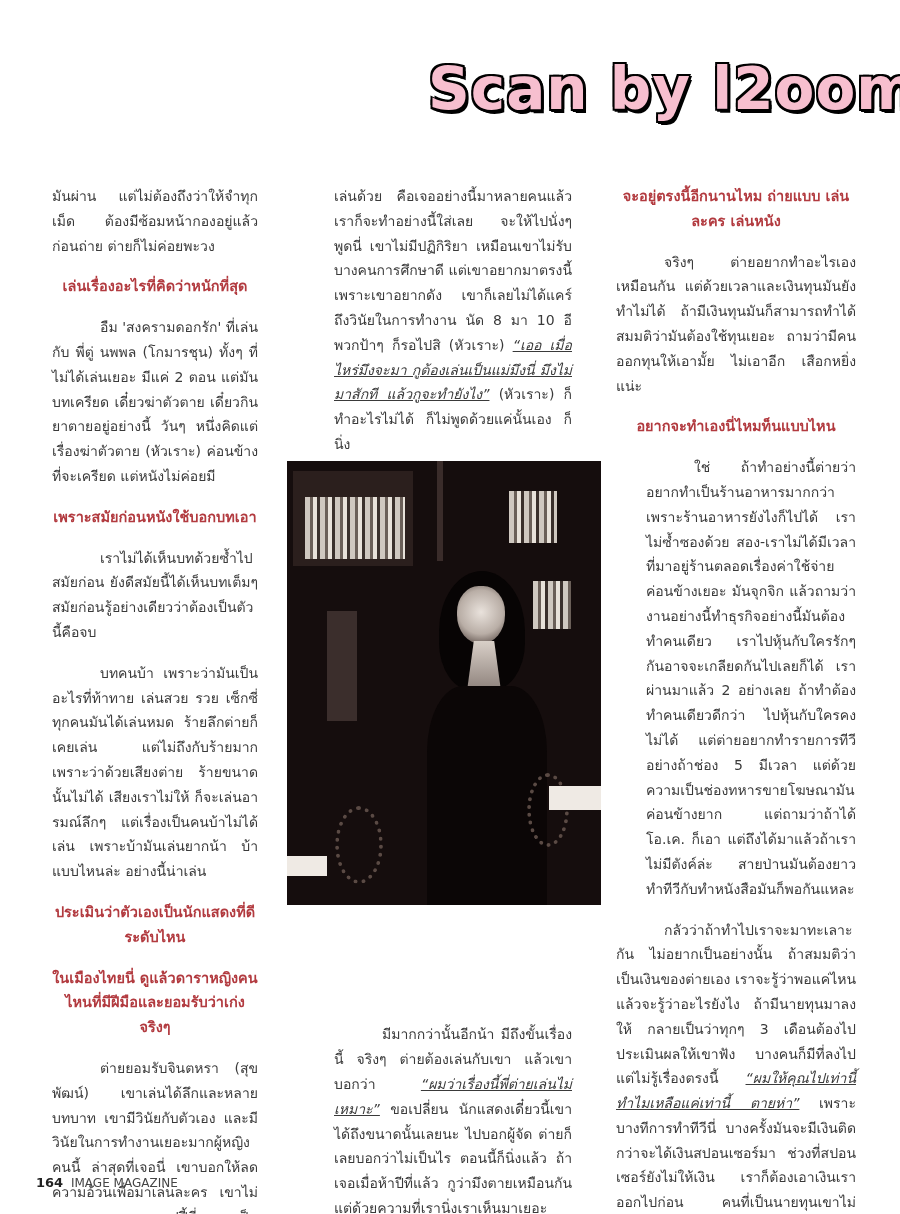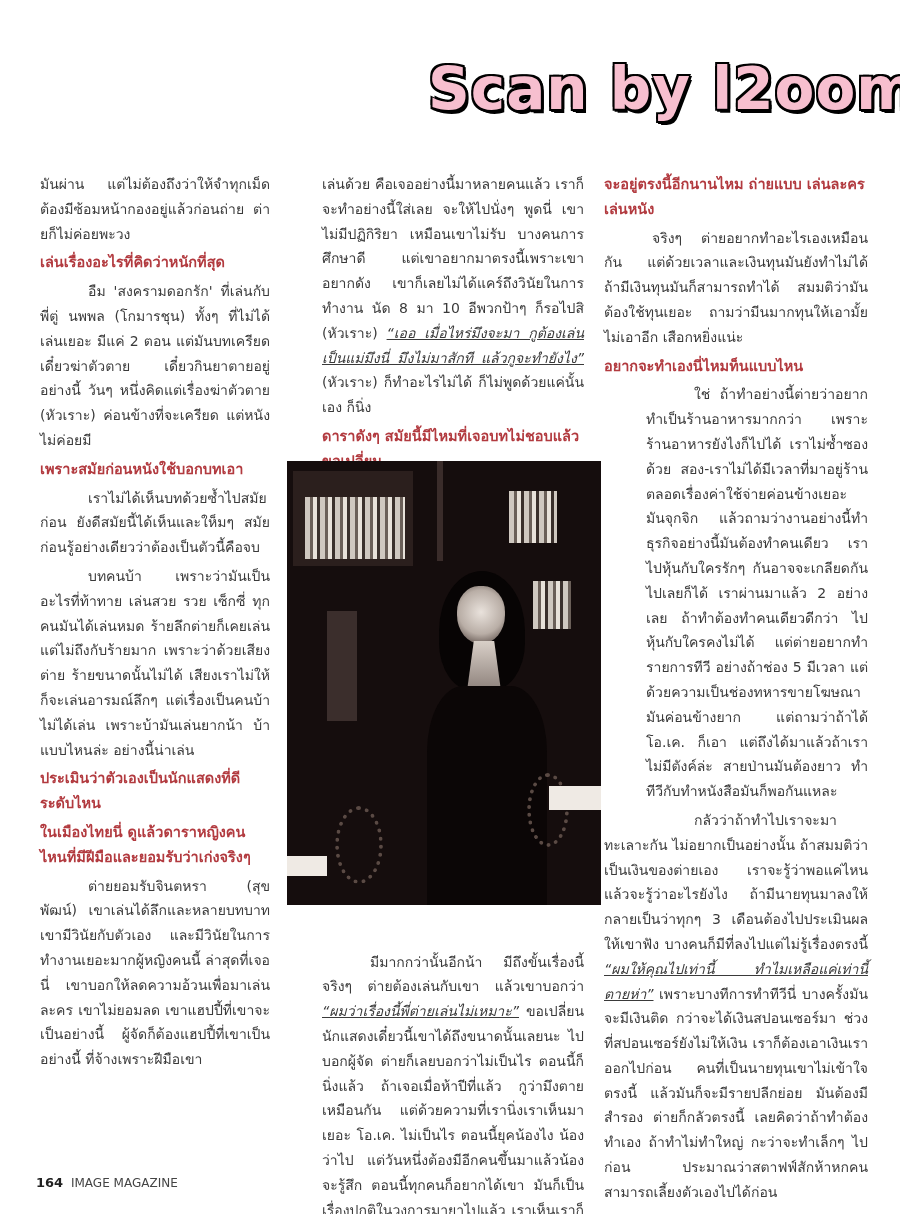--- a/index.html
+++ b/index.html
@@ -16,25 +16,25 @@
       text-shadow: 3px 4px 0 #000, -2px -2px 0 #000, 2px -2px 0 #000, -2px 2px 0 #000, 2px 2px 0 #000, 0 3px 0 #000, 3px 0 0 #000;
       white-space: nowrap; line-height: 1;
     }
     .col {
       position: absolute; top: 168px; font-size: 14px; line-height: 24.8px;
       text-align: justify;
     }
     .col-1 { left: 36px; width: 238px; }
     .col-2 { left: 318px; width: 270px; }
     .col-3 { left: 600px; width: 272px; }
-    .col p { margin: 4px; }
+    .col p { margin: 16px; }
     .col p.indent { text-indent: 48px; }
     .q {
       color: #b23a3f; font-weight: bold; margin: 0; font-size: 14.5px;
-      line-height: 24.8px; text-align: left;
+      line-height: 24.8px; text-align: center;
     }
     .it { font-style: italic; text-decoration: underline; }
     .photo {
       position: absolute; left: 287px; top: 461px; width: 314px; height: 444px;
       background: #110a0a; overflow: hidden;
     }
     .photo .shelf { position: absolute; background: #2a2020; }
     .photo .books { position: absolute; background: repeating-linear-gradient(90deg, #cfc8c0 0 5px, #6a5f58 5px 8px, #e8e2da 8px 12px, #3a302c 12px 15px); }
     .photo .face { position: absolute; left: 170px; top: 125px; width: 48px; height: 58px; border-radius: 45% 45% 50% 50%; background: radial-gradient(circle at 50% 45%, #e9e2dc 0%, #b9aea6 55%, #3a2c28 100%); }
     .photo .hair { position: absolute; left: 152px; top: 110px; width: 86px; height: 120px; border-radius: 50% 50% 40% 40%; background: #070404; }
@@ -52,38 +52,38 @@
 </head>
 <body>
 
 <div class="watermark">Scan by l2oom</div>
 
 <div class="col col-1">
   <p>มันผ่าน แต่ไม่ต้องถึงว่าให้จำทุกเม็ด ต้องมีซ้อมหน้ากองอยู่แล้วก่อนถ่าย ต่ายก็ไม่ค่อยพะวง</p>
   <p class="q">เล่นเรื่องอะไรที่คิดว่าหนักที่สุด</p>
   <p class="indent">อืม 'สงครามดอกรัก' ที่เล่นกับ พี่ตู่ นพพล (โกมารชุน) ทั้งๆ ที่ไม่ได้เล่นเยอะ มีแค่ 2 ตอน แต่มันบทเครียด เดี๋ยวฆ่าตัวตาย เดี๋ยวกินยาตายอยู่อย่างนี้ วันๆ หนึ่งคิดแต่เรื่องฆ่าตัวตาย (หัวเราะ) ค่อนข้างที่จะเครียด แต่หนังไม่ค่อยมี</p>
   <p class="q">เพราะสมัยก่อนหนังใช้บอกบทเอา</p>
-  <p class="indent">เราไม่ได้เห็นบทด้วยซ้ำไปสมัยก่อน ยังดีสมัยนี้ได้เห็นและให็มๆ สมัยก่อนรู้อย่างเดียวว่าต้องเป็นตัวนี้คือจบ</p>
+  <p class="indent">เราไม่ได้เห็นบทด้วยซ้ำไปสมัยก่อน ยังดีสมัยนี้ได้เห็นบทเต็มๆ สมัยก่อนรู้อย่างเดียวว่าต้องเป็นตัวนี้คือจบ</p>
   <p class="indent">บทคนบ้า เพราะว่ามันเป็นอะไรที่ท้าทาย เล่นสวย รวย เซ็กซี่ ทุกคนมันได้เล่นหมด ร้ายลึกต่ายก็เคยเล่น แต่ไม่ถึงกับร้ายมาก เพราะว่าด้วยเสียงต่าย ร้ายขนาดนั้นไม่ได้ เสียงเราไม่ให้ ก็จะเล่นอารมณ์ลึกๆ แต่เรื่องเป็นคนบ้าไม่ได้เล่น เพราะบ้ามันเล่นยากน้า บ้าแบบไหนล่ะ อย่างนี้น่าเล่น</p>
   <p class="q">ประเมินว่าตัวเองเป็นนักแสดงที่ดีระดับไหน</p>
   <p class="q">ในเมืองไทยนี่ ดูแล้วดาราหญิงคนไหนที่มีฝีมือและยอมรับว่าเก่งจริงๆ</p>
   <p class="indent">ต่ายยอมรับจินตหรา (สุขพัฒน์) เขาเล่นได้ลึกและหลายบทบาท เขามีวินัยกับตัวเอง และมีวินัยในการทำงานเยอะมากผู้หญิงคนนี้ ล่าสุดที่เจอนี่ เขาบอกให้ลดความอ้วนเพื่อมาเล่นละคร เขาไม่ยอมลด เขาแฮปปี้ที่เขาจะเป็นอย่างนี้ ผู้จัดก็ต้องแฮปปี้ที่เขาเป็นอย่างนี้ ที่จ้างเพราะฝีมือเขา</p>
 
 </div>
 
 <div class="col col-2">
   <p><span>เล่นด้วย คือเจออย่างนี้มาหลายคนแล้ว เราก็จะทำอย่างนี้ใส่เลย จะให้ไปนั่งๆ พูดนี่ เขาไม่มีปฏิกิริยา เหมือนเขาไม่รับ บางคนการศึกษาดี แต่เขาอยากมาตรงนี้เพราะเขาอยากดัง เขาก็เลยไม่ได้แคร์ถึงวินัยในการทำงาน นัด 8 มา 10 อีพวกป้าๆ ก็รอไปสิ (หัวเราะ) </span><span class="it">“เออ เมื่อไหร่มึงจะมา กูต้องเล่นเป็นแม่มึงนี่ มึงไม่มาสักที แล้วกูจะทำยังไง”</span><span> (หัวเราะ) ก็ทำอะไรไม่ได้ ก็ไม่พูดด้วยแค่นั้นเอง ก็นิ่ง</span></p>
   <p class="q">ดาราดังๆ สมัยนี้มีไหมที่เจอบทไม่ชอบแล้วขอเปลี่ยน</p>
   <div style="height:468px"></div>
   <p class="indent"><span>มีมากกว่านั้นอีกน้า มีถึงขั้นเรื่องนี้ จริงๆ ต่ายต้องเล่นกับเขา แล้วเขาบอกว่า </span><span class="it">“ผมว่าเรื่องนี้พี่ต่ายเล่นไม่เหมาะ”</span><span> ขอเปลี่ยน นักแสดงเดี๋ยวนี้เขาได้ถึงขนาดนั้นเลยนะ ไปบอกผู้จัด ต่ายก็เลยบอกว่าไม่เป็นไร ตอนนี้ก็นิ่งแล้ว ถ้าเจอเมื่อห้าปีที่แล้ว กูว่ามึงตายเหมือนกัน แต่ด้วยความที่เรานิ่งเราเห็นมาเยอะ โอ.เค. ไม่เป็นไร ตอนนี้ยุคน้องไง น้องว่าไป แต่วันหนึ่งต้องมีอีกคนขึ้นมาแล้วน้องจะรู้สึก ตอนนี้ทุกคนก็อยากได้เขา มันก็เป็นเรื่องปกติในวงการมายาไปแล้ว เราเห็นเราก็โอ.เค. ไม่ว่ากัน</span></p>
 </div>
 
 <div class="col col-3">
   <p class="q">จะอยู่ตรงนี้อีกนานไหม ถ่ายแบบ เล่นละคร เล่นหนัง</p>
-  <p class="indent">จริงๆ ต่ายอยากทำอะไรเองเหมือนกัน แต่ด้วยเวลาและเงินทุนมันยังทำไม่ได้ ถ้ามีเงินทุนมันก็สามารถทำได้ สมมติว่ามันต้องใช้ทุนเยอะ ถามว่ามีนมากทุนให้เอามั้ย ไม่เอาอีก เสือกหยิ่งแน่ะ</p>
+  <p class="indent">จริงๆ ต่ายอยากทำอะไรเองเหมือนกัน แต่ด้วยเวลาและเงินทุนมันยังทำไม่ได้ ถ้ามีเงินทุนมันก็สามารถทำได้ สมมติว่ามันต้องใช้ทุนเยอะ ถามว่ามีคนออกทุนให้เอามั้ย ไม่เอาอีก เสือกหยิ่งแน่ะ</p>
   <p class="q">อยากจะทำเองนี่ไหมท็นแบบไหน</p>
   <div style="float:left;width:46px;height:440px"></div>
   <p class="indent">ใช่ ถ้าทำอย่างนี้ต่ายว่าอยากทำเป็นร้านอาหารมากกว่า เพราะร้านอาหารยังไงก็ไปได้ เราไม่ซ้ำซองด้วย สอง-เราไม่ได้มีเวลาที่มาอยู่ร้านตลอดเรื่องค่าใช้จ่ายค่อนข้างเยอะ มันจุกจิก แล้วถามว่างานอย่างนี้ทำธุรกิจอย่างนี้มันต้องทำคนเดียว เราไปหุ้นกับใครรักๆ กันอาจจะเกลียดกันไปเลยก็ได้ เราผ่านมาแล้ว 2 อย่างเลย ถ้าทำต้องทำคนเดียวดีกว่า ไปหุ้นกับใครคงไม่ได้ แต่ต่ายอยากทำรายการทีวี อย่างถ้าช่อง 5 มีเวลา แต่ด้วยความเป็นช่องทหารขายโฆษณามันค่อนข้างยาก แต่ถามว่าถ้าได้ โอ.เค. ก็เอา แต่ถึงได้มาแล้วถ้าเราไม่มีตังค์ล่ะ สายป่านมันต้องยาว ทำทีวีกับทำหนังสือมันก็พอกันแหละ</p>
   <p class="indent"><span>กลัวว่าถ้าทำไปเราจะมาทะเลาะกัน ไม่อยากเป็นอย่างนั้น ถ้าสมมติว่าเป็นเงินของต่ายเอง เราจะรู้ว่าพอแค่ไหน แล้วจะรู้ว่าอะไรยังไง ถ้ามีนายทุนมาลงให้ กลายเป็นว่าทุกๆ 3 เดือนต้องไปประเมินผลให้เขาฟัง บางคนก็มีที่ลงไปแต่ไม่รู้เรื่องตรงนี้ </span><span class="it">“ผมให้คุณไปเท่านี้ ทำไมเหลือแค่เท่านี้ ตายห่า”</span><span> เพราะบางทีการทำทีวีนี่ บางครั้งมันจะมีเงินติด กว่าจะได้เงินสปอนเซอร์มา ช่วงที่สปอนเซอร์ยังไม่ให้เงิน เราก็ต้องเอาเงินเราออกไปก่อน คนที่เป็นนายทุนเขาไม่เข้าใจตรงนี้ แล้วมันก็จะมีรายปลีกย่อย มันต้องมีสำรอง ต่ายก็กลัวตรงนี้ เลยคิดว่าถ้าทำต้องทำเอง ถ้าทำไม่ทำใหญ่ กะว่าจะทำเล็กๆ ไปก่อน ประมาณว่าสตาฟฟ์สักห้าหกคน สามารถเลี้ยงตัวเองไปได้ก่อน</span></p>
 </div>
 
 <div class="photo">
   <div class="shelf" style="left:0;top:0;width:314px;height:444px;background:#150d0d"></div>
   <div class="shelf" style="left:6px;top:10px;width:120px;height:95px;background:#2b1f1d"></div>
   <div class="books" style="left:18px;top:36px;width:100px;height:62px"></div>

